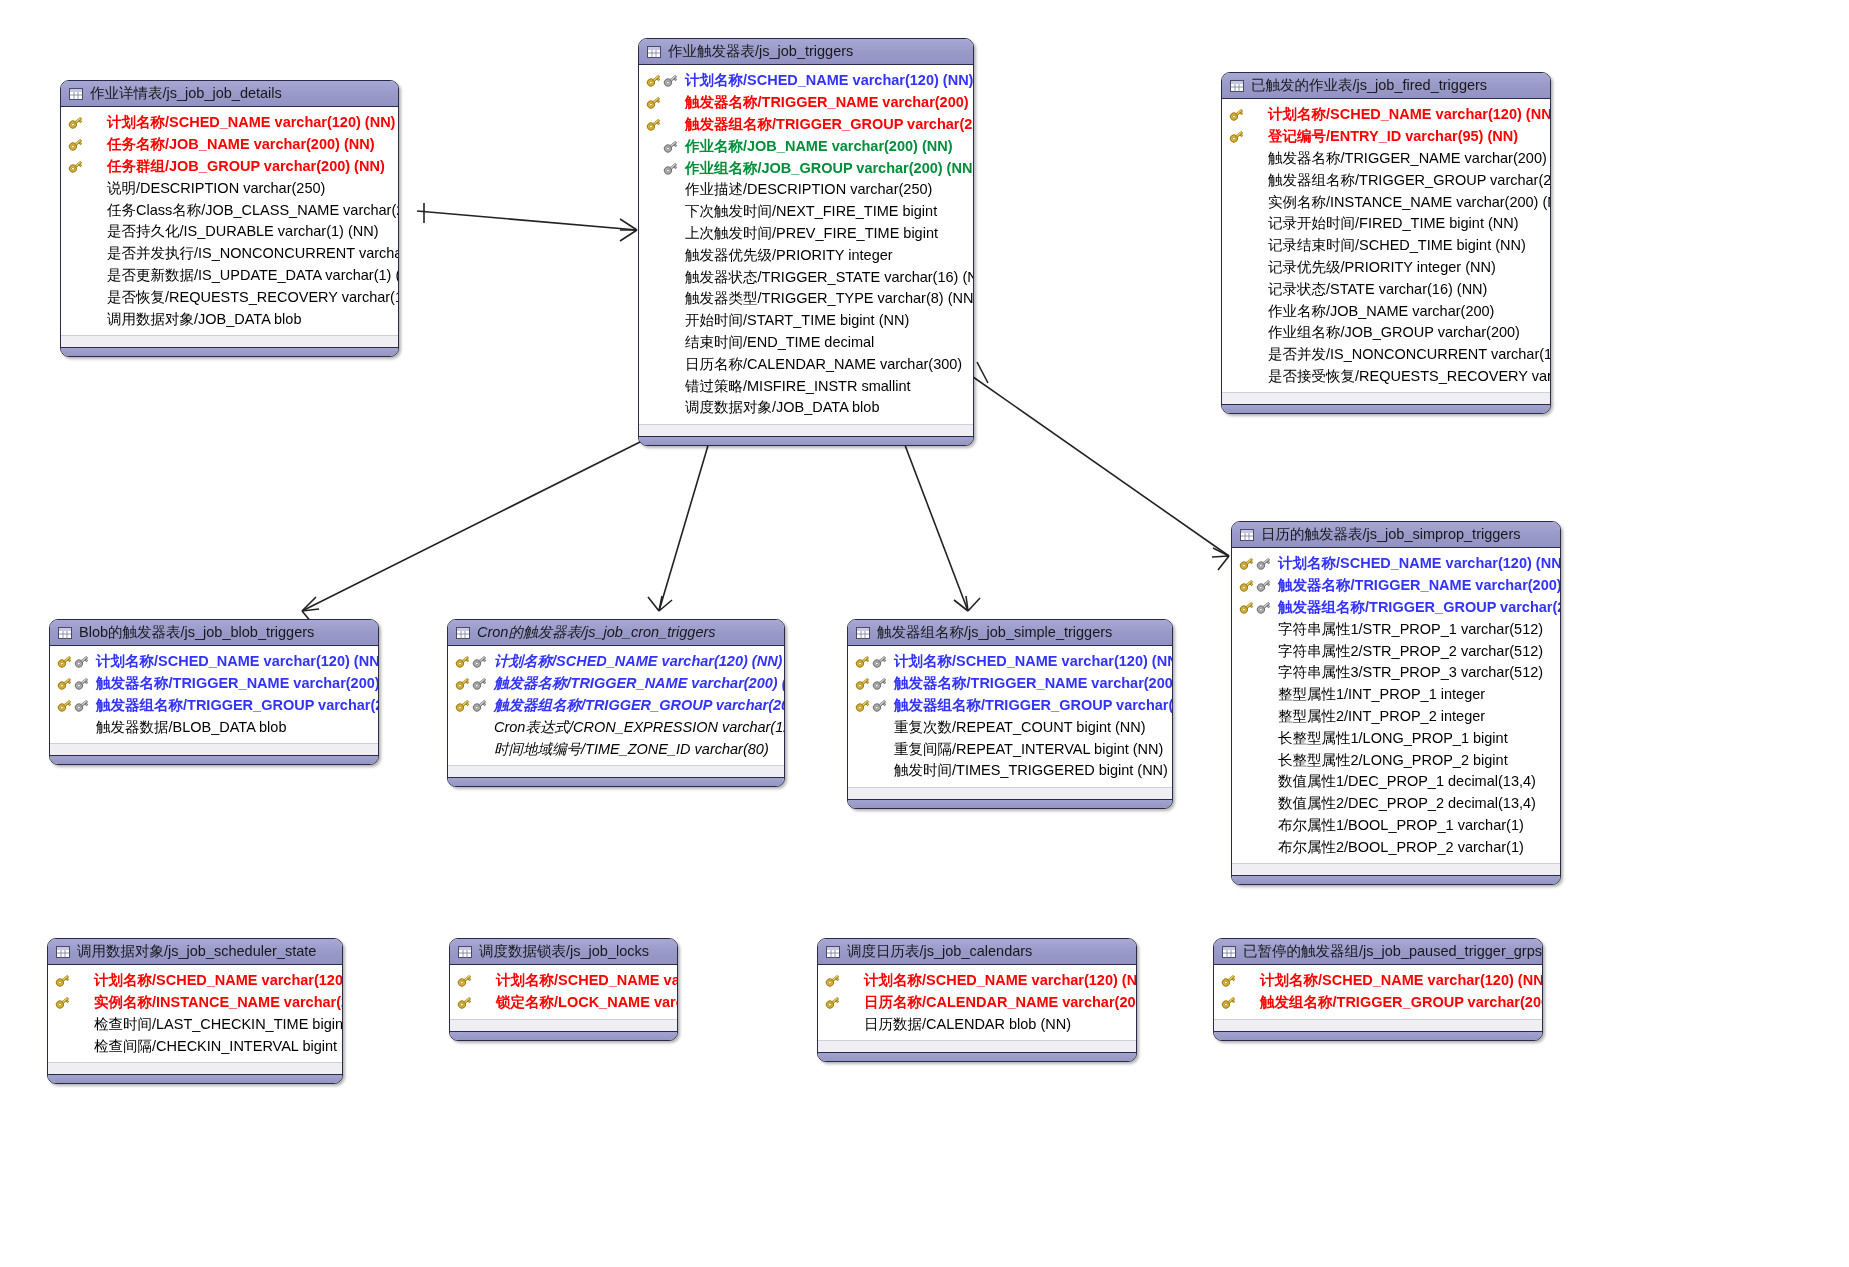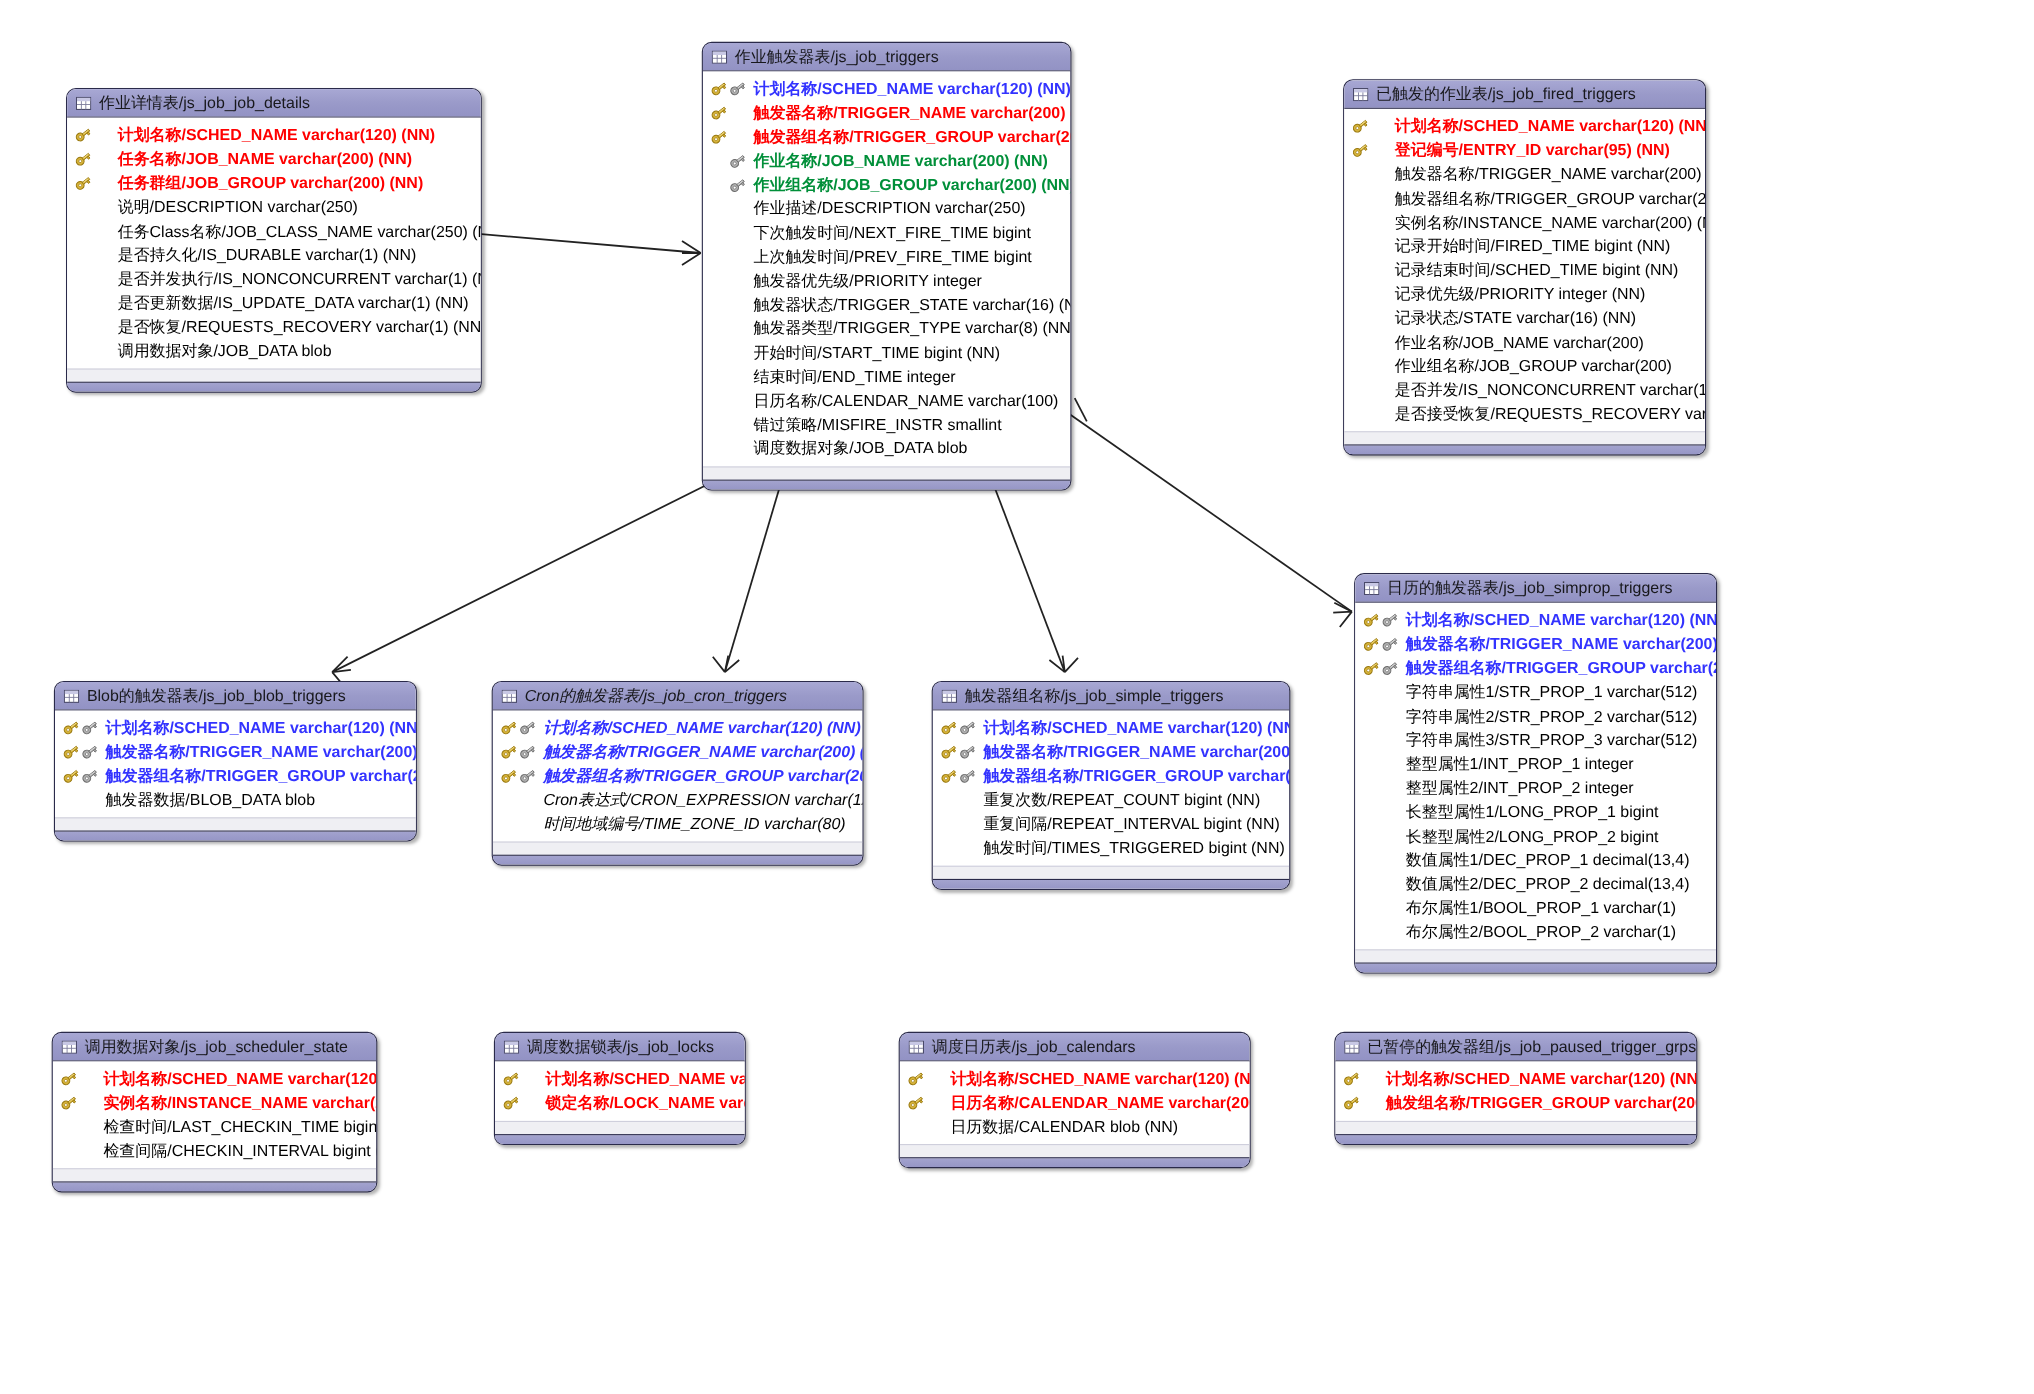--- a/index.html
+++ b/index.html
@@ -118,21 +118,21 @@
       <line x1="900" y1="432" x2="968" y2="611"></line>
       <path d="M968,611 L954,600 M968,611 L966,596 M968,611 L980,598"></path>
       <path d="M888,426 L910,418"></path>
 
       <line x1="966" y1="372" x2="1229" y2="556"></line>
       <path d="M1229,556 L1213,548 M1229,556 L1212,557 M1229,556 L1218,570"></path>
       <path d="M977,362 L988,383"></path>
     </g>
   </svg>
 
-<div class="entity" style="left: 60px; top: 80px; width: 378px; text-align: right;">
+<div class="entity" style="left: 60px; top: 80px; width: 339px; text-align: right;">
       <div class="ent-header">
         <span style="display: flex;">
           <svg class="tbl-icon" viewBox="0 0 14 12" xmlns="http://www.w3.org/2000/svg">
             <rect x="0.5" y="0.5" width="13" height="11" fill="#ffffff" stroke="#4a4a6a" stroke-width="1"></rect>
             <rect x="1" y="1" width="12" height="3" fill="#c8c8e4"></rect>
             <line x1="1" y1="7" x2="13" y2="7" stroke="#7a7a9a" stroke-width="0.8"></line>
             <line x1="5" y1="4" x2="5" y2="11.5" stroke="#7a7a9a" stroke-width="0.8"></line>
             <line x1="9" y1="4" x2="9" y2="11.5" stroke="#7a7a9a" stroke-width="0.8"></line>
           </svg>
         </span>
@@ -427,30 +427,30 @@
           </span>
           <span class="attr-text plain">开始时间/START_TIME bigint (NN)</span>
         </div>
         <div class="attr">
           <span style="display: flex;">
             <span class="keyslot blank"></span>
           </span>
           <span style="display: flex;">
             <span class="keyslot blank"></span>
           </span>
-          <span class="attr-text plain">结束时间/END_TIME integer</span>
-        </div>
-        <div class="attr">
-          <span style="display: flex;">
-            <span class="keyslot blank"></span>
-          </span>
-          <span style="display: flex;">
-            <span class="keyslot blank"></span>
-          </span>
-          <span class="attr-text plain">日历名称/CALENDAR_NAME varchar(100)</span>
+          <span class="attr-text plain">结束时间/END_TIME decimal</span>
+        </div>
+        <div class="attr">
+          <span style="display: flex;">
+            <span class="keyslot blank"></span>
+          </span>
+          <span style="display: flex;">
+            <span class="keyslot blank"></span>
+          </span>
+          <span class="attr-text plain">日历名称/CALENDAR_NAME varchar(300)</span>
         </div>
         <div class="attr">
           <span style="display: flex;">
             <span class="keyslot blank"></span>
           </span>
           <span style="display: flex;">
             <span class="keyslot blank"></span>
           </span>
           <span class="attr-text plain">错过策略/MISFIRE_INSTR smallint</span>
         </div>

